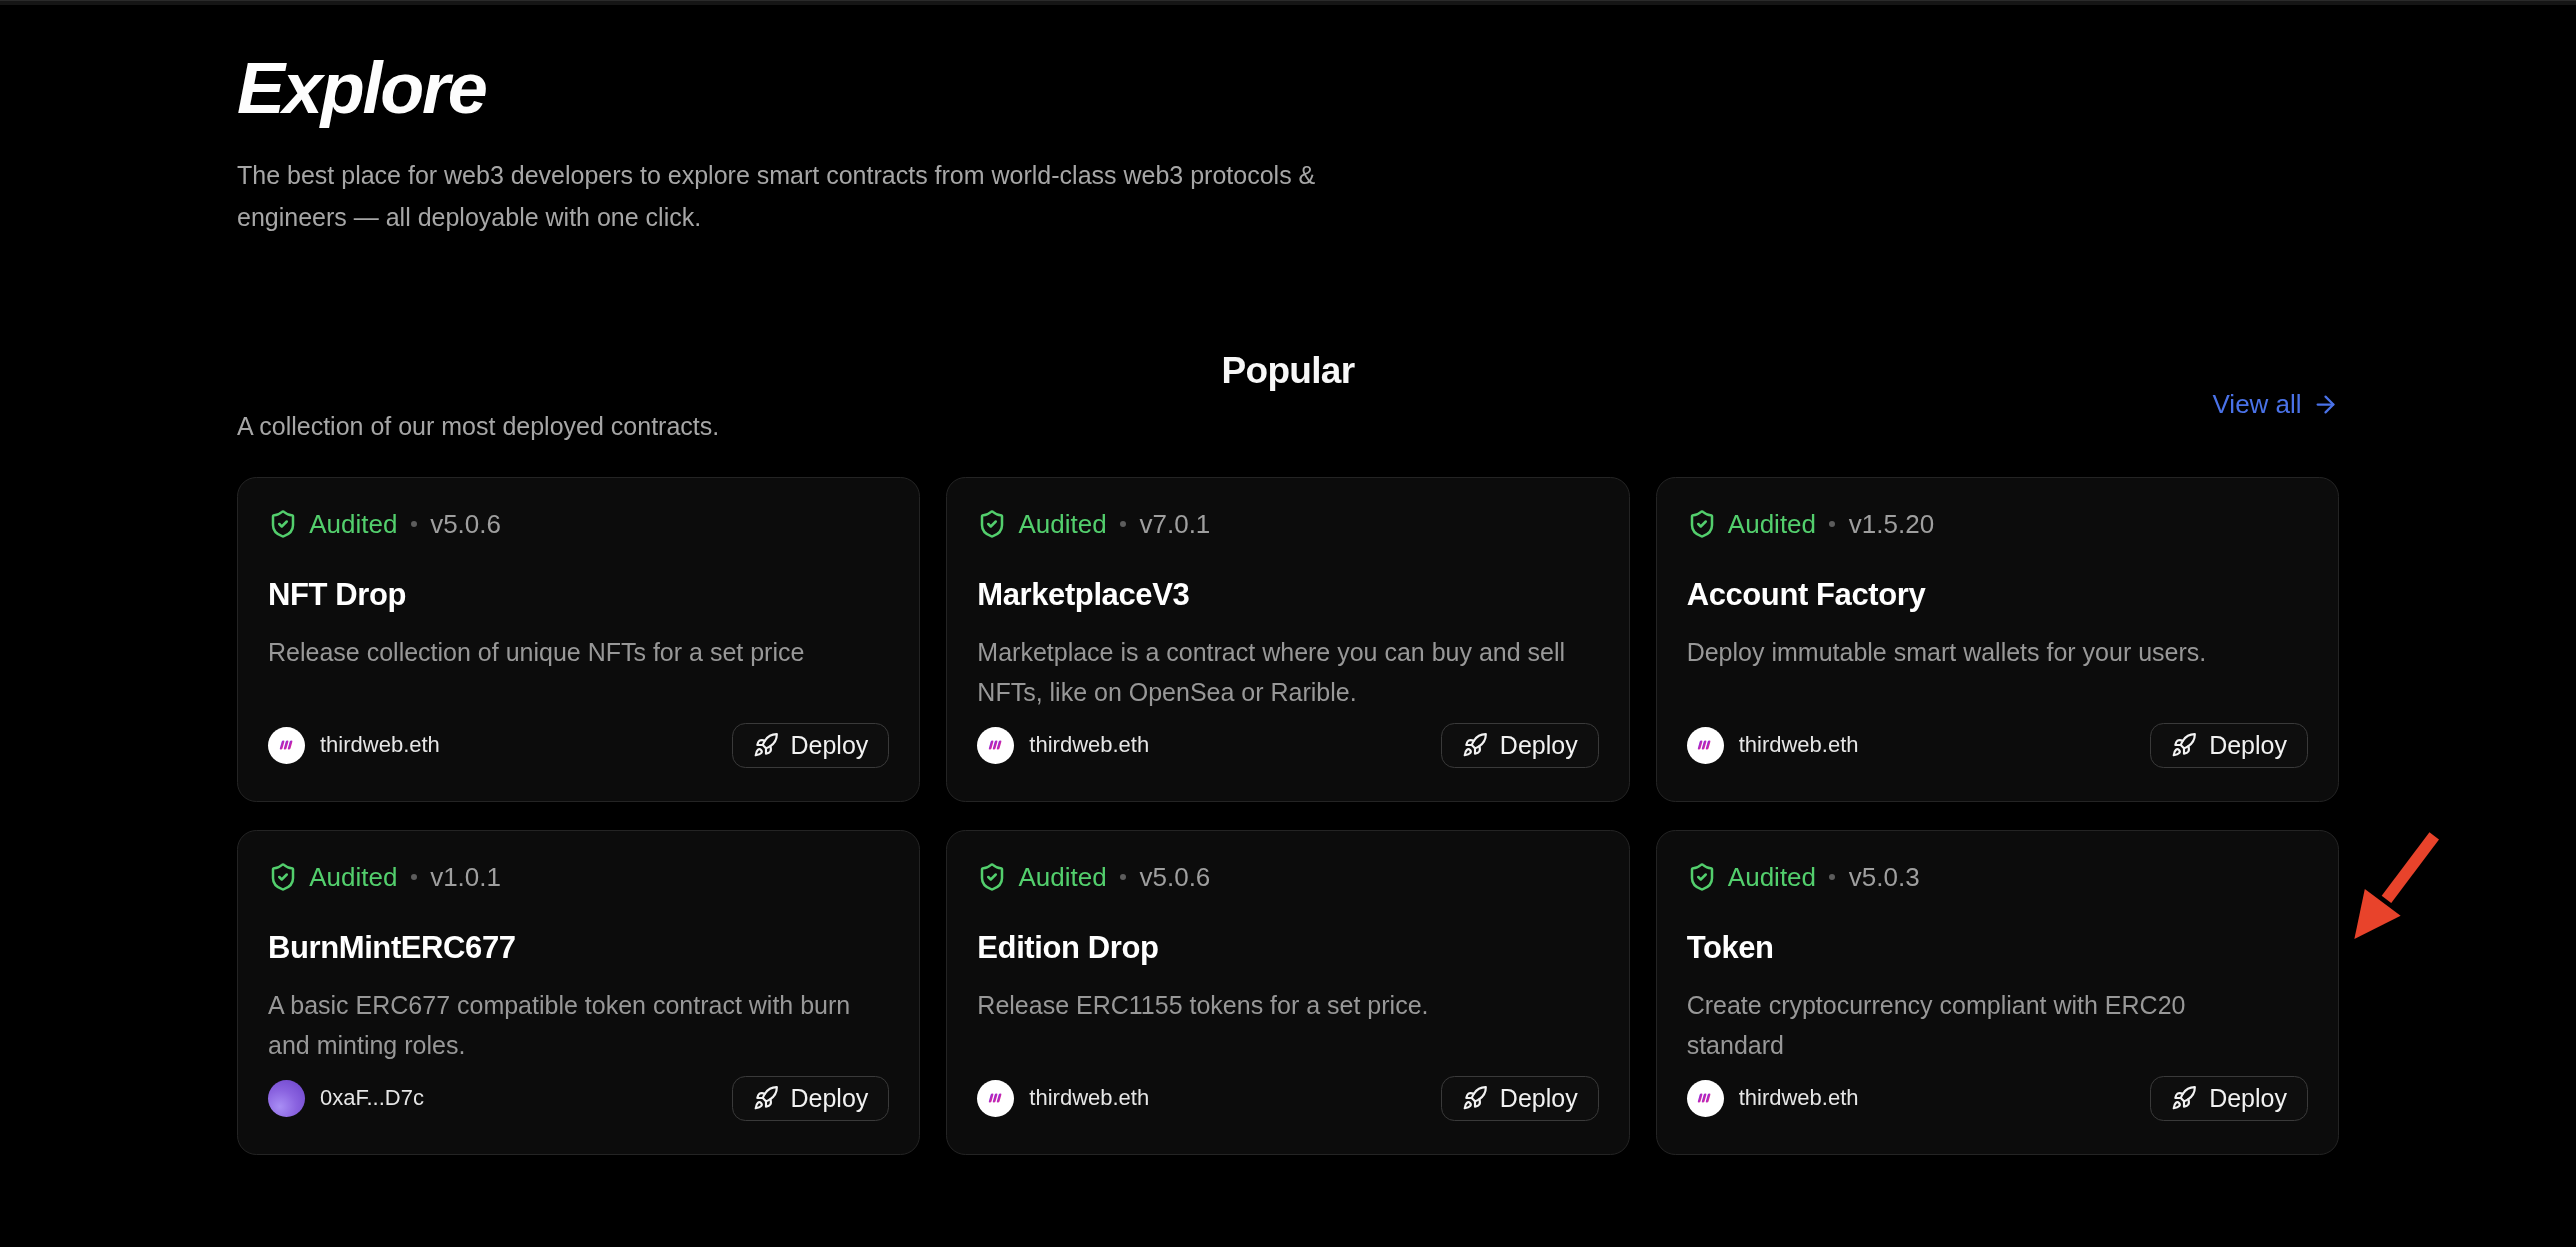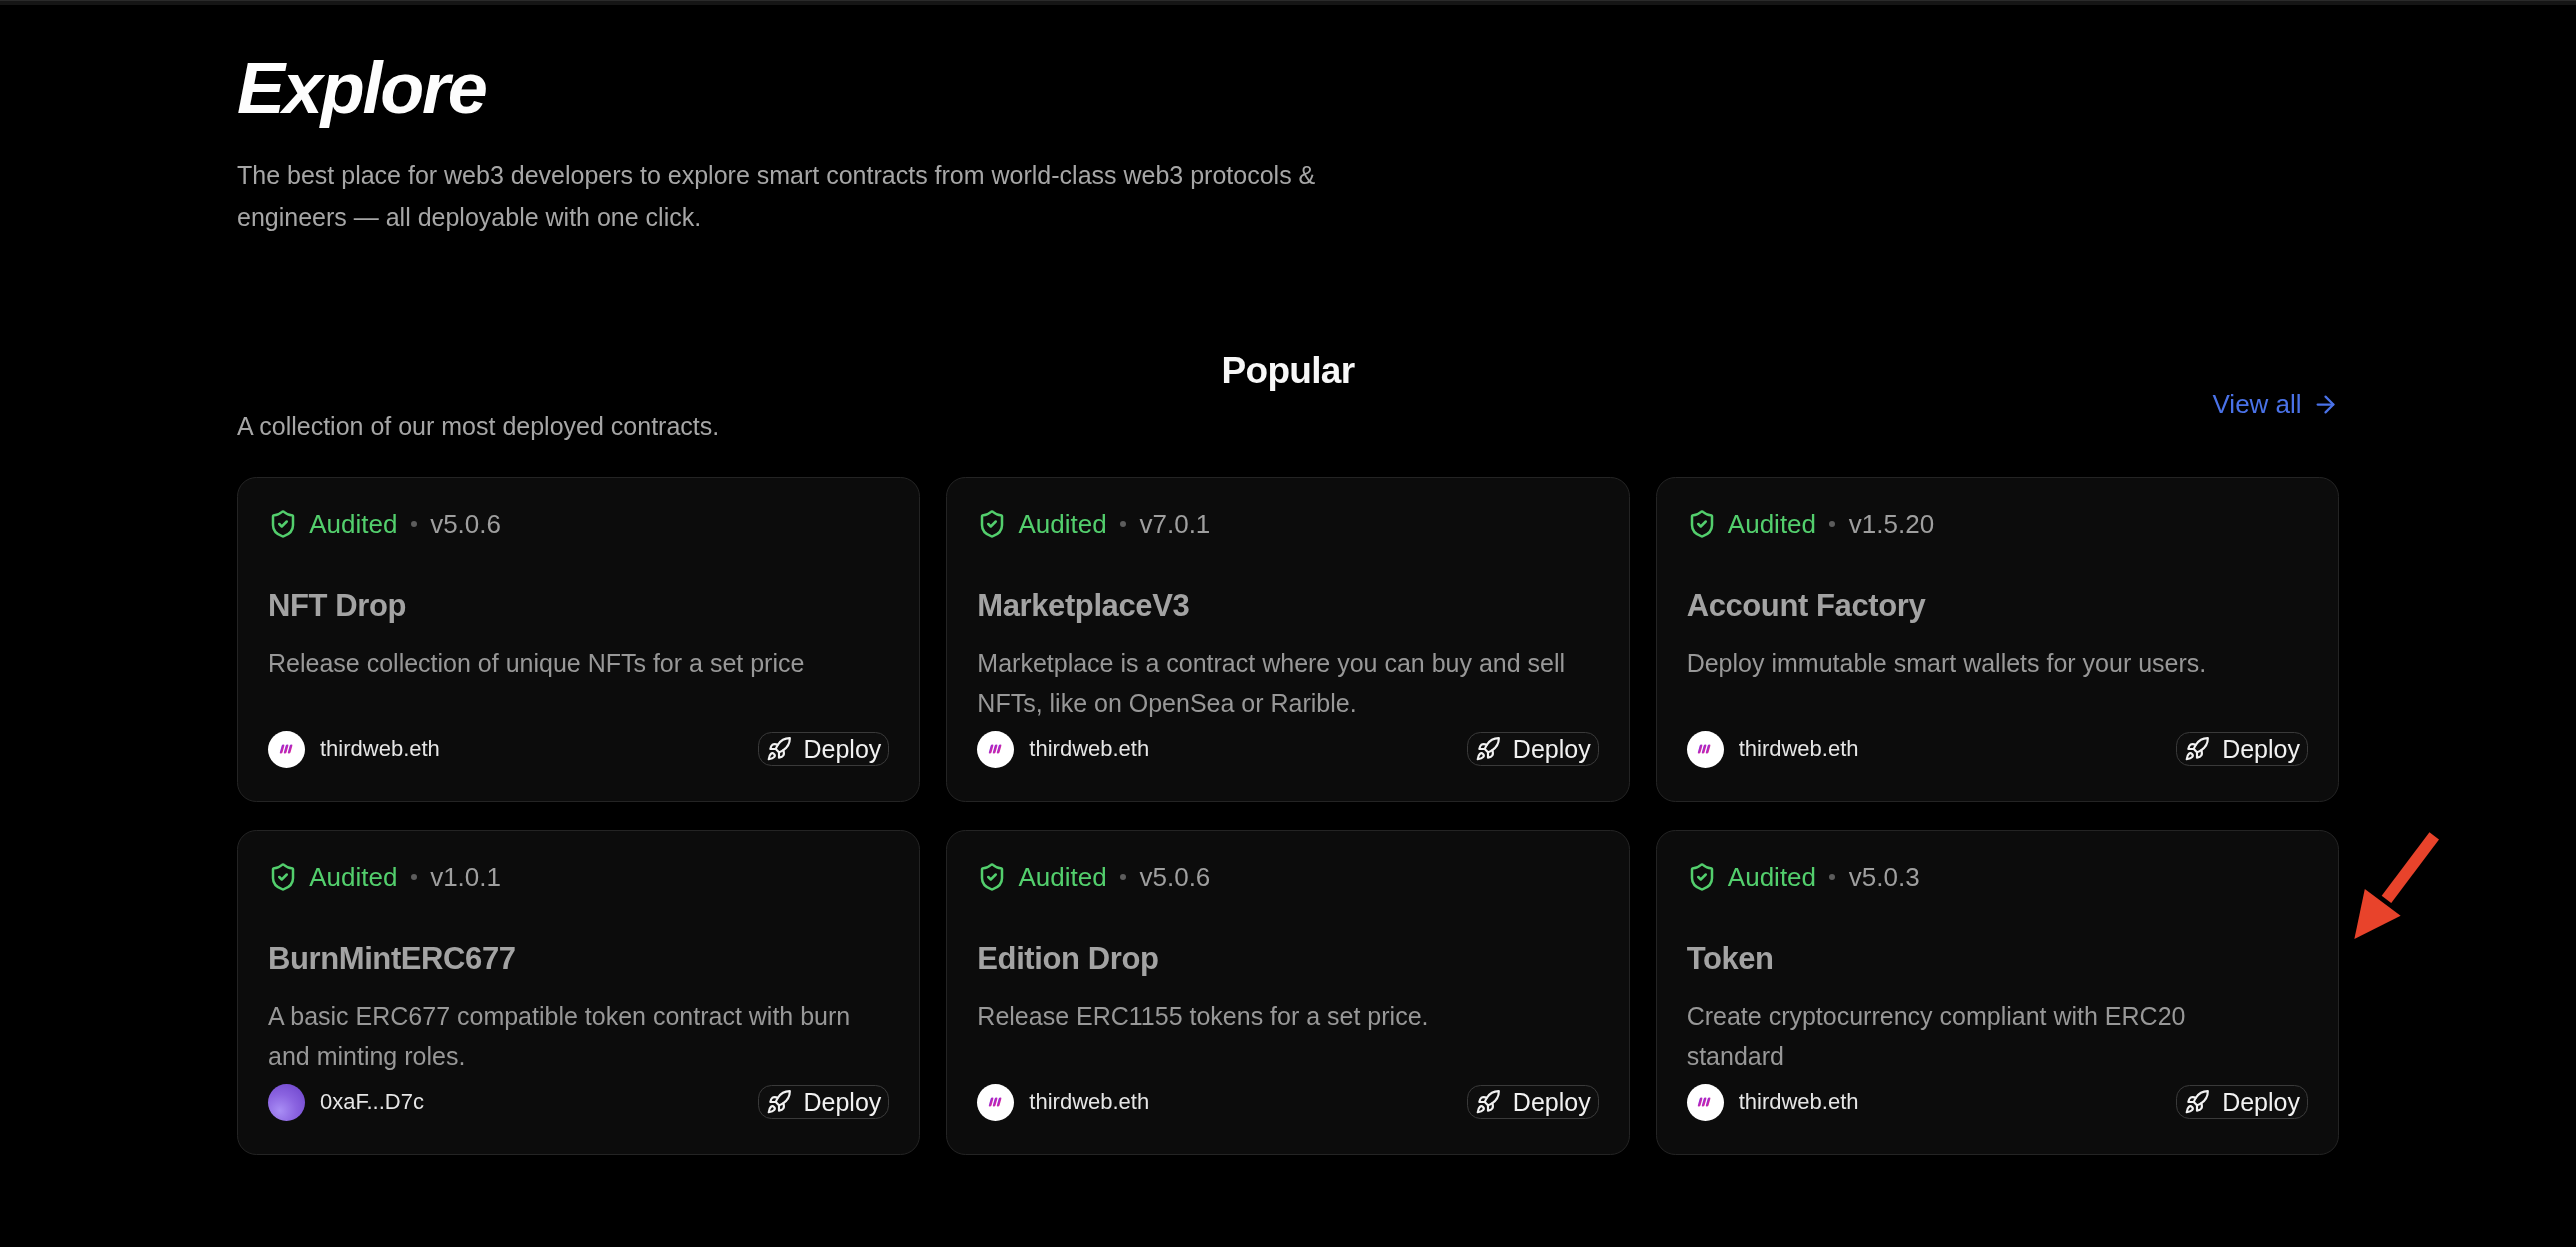--- a/index.html
+++ b/index.html
@@ -86,25 +86,25 @@
     font-size:26px;
   }
   .audited svg{width:30px;height:30px;}
   .dot{
     width:6px;height:6px;border-radius:50%;
     background:#5c5c5c;
     margin:0 13.4px;
   }
   .version{font-size:26px;color:#9f9f9f;}
   .card-title{
-    margin-top:48px;
+    margin-top:37px;
     font-size:31px;
     font-weight:700;
     letter-spacing:-0.4px;
-    color:#a3a3a3;
+    color:#ffffff;
   }
   .card-desc{
     margin-top:19.4px;
     font-size:25px;
     line-height:40px;
     color:#989898;
     padding-right:22.4px;
   }
   .card-footer{
     margin-top:auto;
@@ -117,22 +117,22 @@
     flex:0 0 auto;
   }
   .avatar-tw{background:#ffffff;}
   .avatar-tw svg{width:24px;height:24px;}
   .avatar-gradient{
     background:radial-gradient(circle at 32% 72%, #a98ef5 0%, #8a63e0 45%, #6a41c9 100%);
   }
   .pub-name{font-size:22px;color:#e6e6e6;}
   .deploy-btn{
     display:flex;align-items:center;gap:12px;
-    height:34px;
-    padding:0 7px;
+    height:45px;
+    padding:0 20px;
     background:#0e0e0e;
     border:1.5px solid #3a3a3a;
     border-radius:13.4px;
     color:#f2f2f2;
     font-size:25px;
     font-family:"Liberation Sans", sans-serif;
     cursor:pointer;
   }
   .deploy-btn svg{width:26px;height:26px;}
   .annotation-arrow{

